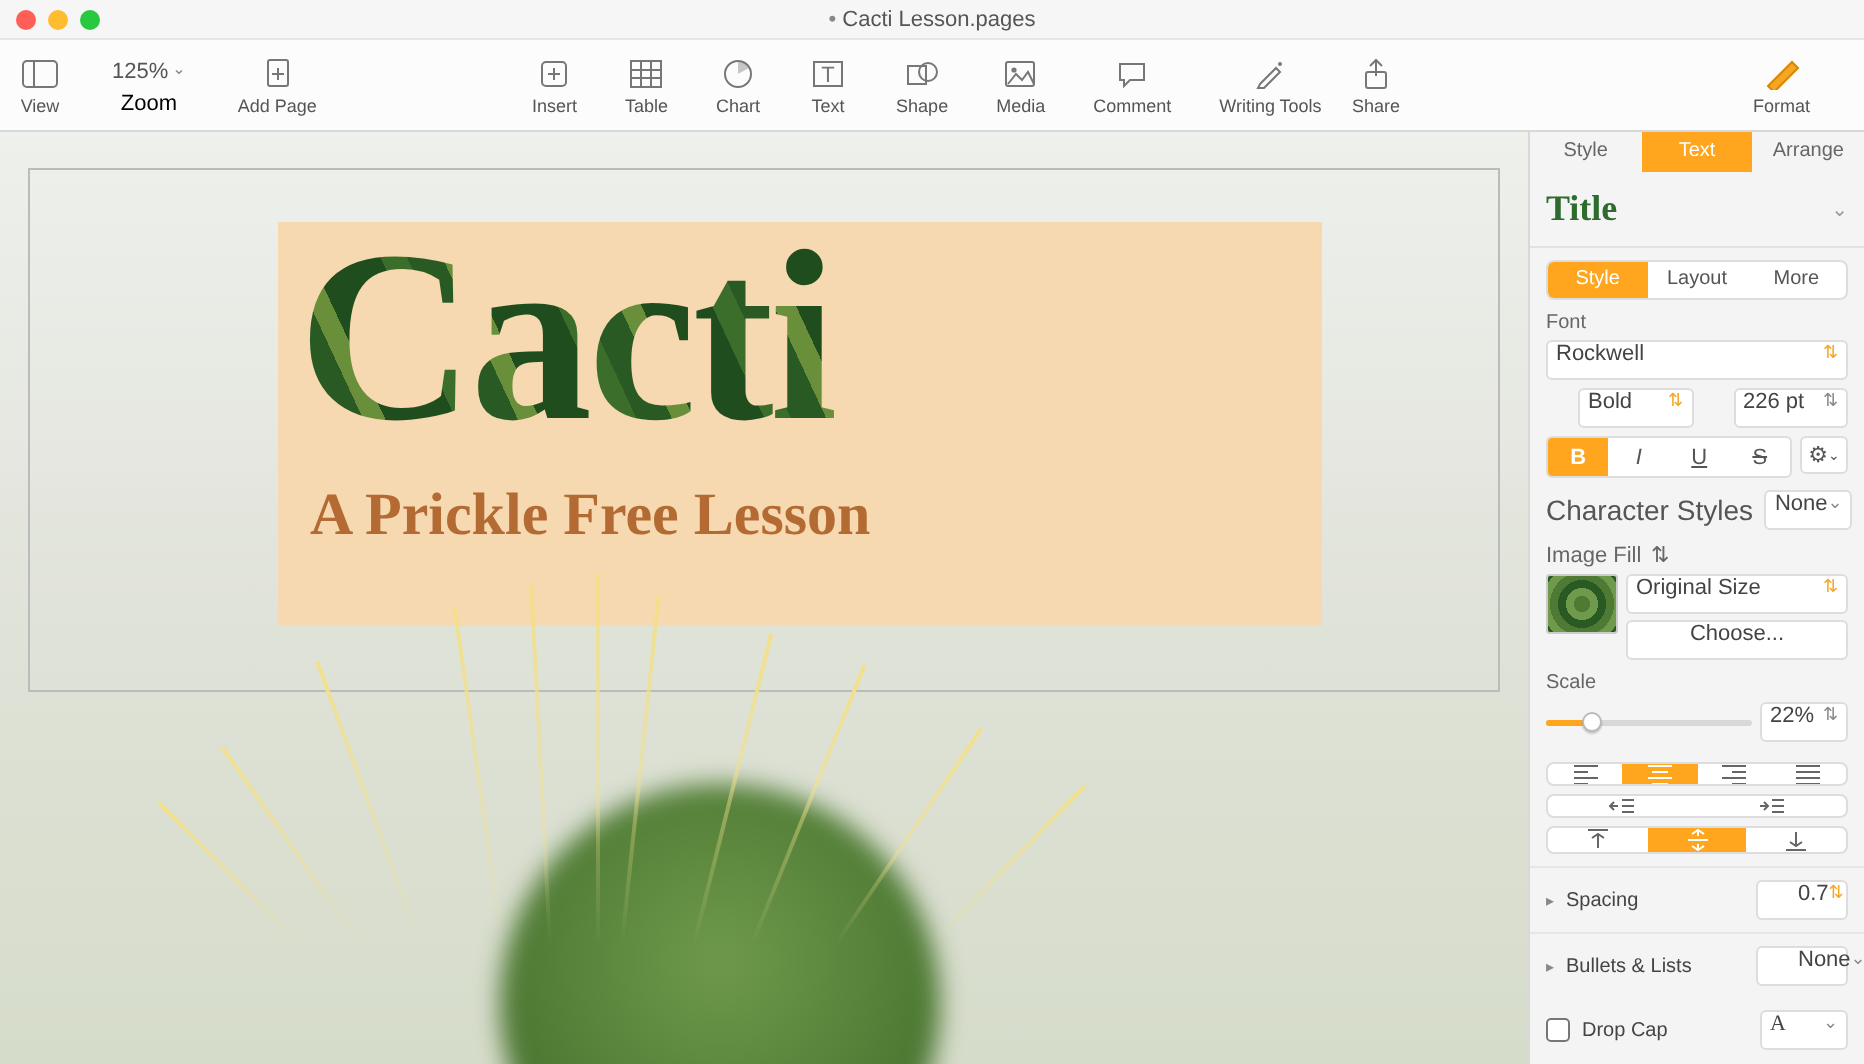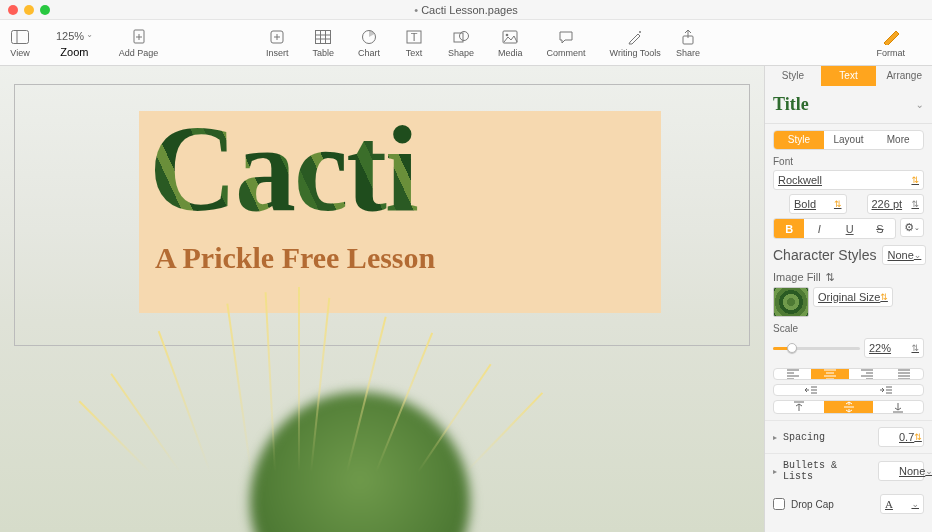--- a/index.html
+++ b/index.html
@@ -45,46 +45,46 @@
 .tabs { display: flex; height: 20px; }
 .tab { flex: 1; text-align: center; font-size: 10px; line-height: 20px; color: #666; cursor:pointer; }
 .tab.active { background: #ffa51e; color: #fff; }
 .section { padding: 6px 8px; }
 .title-style { display:flex; align-items:center; justify-content:space-between; border-bottom:1px solid #e2e2e2; padding:8px; }
 .title-style .ts { font-family: Georgia, serif; font-weight:700; color:#2e6b2e; font-size:18px; }
 .seg { display:flex; border-radius:4px; overflow:hidden; border:1px solid #ddd; background:#fff; }
 .seg .s { flex:1; text-align:center; font-size:10px; line-height:18px; cursor:pointer; color:#555;}
 .seg .s.active { background:#ffa51e; color:#fff; }
 .lbl-small { font-size:10px; color:#666; margin:6px 0 3px; }
-.dd { height:20px; background:#fff; border:1px solid #ddd; border-radius:3px; display:flex; align-items:center; padding:0 4px; justify-content:space-between; font-size:10px; cursor:pointer; color:#444;text-decoration:underline;}
+.dd { height:20px; background:#fff; border:1px solid #ddd; border-radius:3px; display:flex; align-items:flex-start; padding:0 4px; justify-content:space-between; font-size:10px; cursor:pointer; color:#444;}
 .dd .chev { color:#f5a623; font-size:9px; }
 .dd .chevg { color:#888; font-size:9px; }
 .row { display:flex; gap:4px; }
 .row .dd { flex:1;margin-left:16px; }
 .size-dd { width:50px; flex:none; }
 .style-btns { display:flex; gap:0; border:1px solid #ddd; border-radius:3px; overflow:hidden; background:#fff;}
 .style-btns .sb { flex:1; height:19px; display:flex; align-items:center; justify-content:center; cursor:pointer; font-size:11px; color:#555;}
 .style-btns .sb.active { background:#ffa51e; color:#fff; }
 .gear { width:24px; height:19px; border:1px solid #ddd; border-radius:3px; display:flex; align-items:center; justify-content:center; background:#fff; cursor:pointer; color:#555;}
 .cs-row { display:flex; align-items:center; gap:6px; margin-top:6px;}
 .cs-row .lab { font-size:14px; color:#555; flex:none;}
 .fill-thumb { width:36px; height:30px; border:1px solid #ccc; border-radius:2px;
   background: repeating-radial-gradient(circle at 50% 50%, #4e7a34 0 4px, #6f9a4b 4px 8px, #2a5a23 8px 12px); }
 .fill-row { display:flex; gap:4px; align-items:flex-start;}
-.fill-col { flex:1; display:flex; gap:3px;}
+.fill-col { flex:1; display:flex; flex-direction:column; gap:3px;}
 .slider-wrap { display:flex; align-items:center; gap:4px; margin-top:4px;}
 .slider { flex:1; height:14px; position:relative;}
 .slider .track { position:absolute; top:6px; left:0; right:0; height:3px; background:#d8d8d8; border-radius:2px;}
 .slider .fill { position:absolute; top:6px; left:0; width:22%; height:3px; background:#ffa51e; border-radius:2px;}
 .slider .thumb { position:absolute; top:2px; left:22%; width:10px; height:10px; margin-left:-5px; border-radius:50%; background:#fff; border:1px solid #bbb; box-shadow:0 1px 1px rgba(0,0,0,.2);}
-.scale-val { width:60px; }
+.scale-val { width:44px; }
 .align-grid .seg .s svg, .valign .seg .s svg { display:block; margin:auto;}
 .spacing-row { display:flex; align-items:center; gap:6px; padding:6px 8px; border-top:1px solid #e6e6e6;}
 .spacing-row .tw { color:#888; font-size:8px;}
-.spacing-row .lab { flex:1; font-size:10px; color:#444;font-family:Liberation Mono, monospace;}
+.spacing-row .lab { flex:1; font-size:10px; color:#444;}
 .sp-val { width:46px;padding-left:20px;}
 .chk { display:flex; align-items:center; gap:6px; padding:6px 8px;}
 .chk input { width:12px; height:12px;}
 .dropcap-dd { width:44px;}
 svg { display:block; }
 </style>
 </head>
 <body>
 
 <div class="titlebar">
@@ -322,20 +322,23 @@
         <span>Image Fill</span>
         <span class="chev" style="margin-left:2px;">⇅</span>
       </div>
       <div class="fill-row">
         <div class="fill-thumb"></div>
         <div class="fill-col">
           <div class="dd">
             <span>Original Size</span>
             <span class="chev">⇅</span>
           </div>
+          <div class="dd" style="justify-content:center;">
+            <span>Choose...</span>
+          </div>
         </div>
       </div>
       <div class="lbl-small">Scale</div>
       <div class="slider-wrap">
         <div class="slider">
           <div class="track"></div>
             <div class="fill"></div>
             <div class="thumb"></div>
         </div>
         <div class="dd scale-val">

